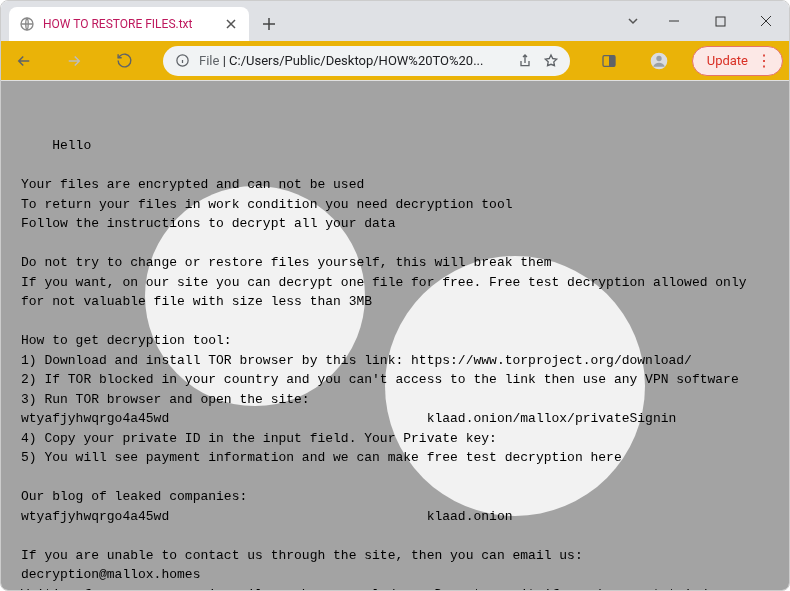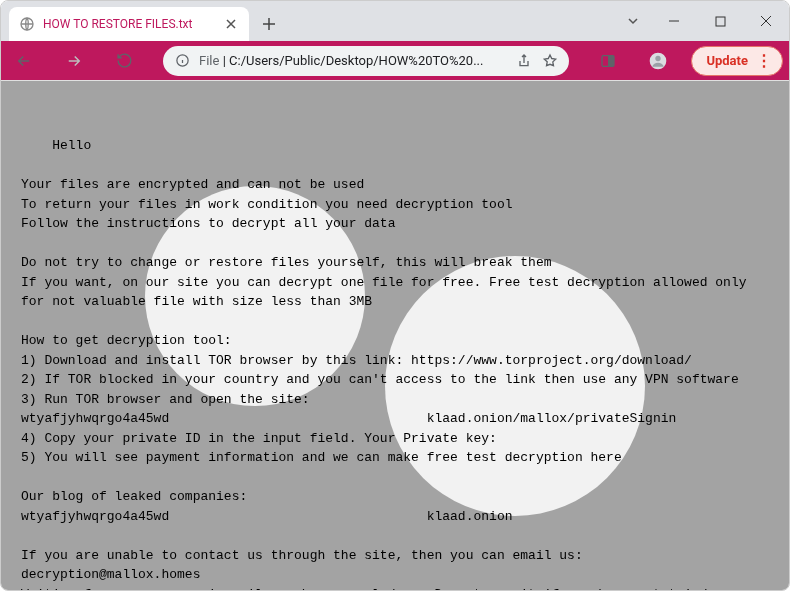--- a/index.html
+++ b/index.html
@@ -85,21 +85,21 @@
     .chevron-slot {
       width: 36px;
       display: flex;
       align-items: center;
       justify-content: center;
       color: #555;
       height: 100%;
     }
     .toolbar {
       height: 40px;
-      background: #be185d;
+      background: #eab308;
       border-bottom: 1px solid #e0e0e0;
       display: flex;
       align-items: center;
       padding: 0 6px;
       gap: 16px;
     }
     .nav-btn {
       width: 34px;
       height: 34px;
       display: flex;
@@ -142,21 +142,21 @@
       height: 30px;
       border: 1px solid #e57368;
       border-radius: 15px;
       background: #fce8e6;
       color: #d93025;
       display: flex;
       align-items: center;
       padding: 0 10px 0 14px;
       gap: 8px;
       font-size: 13px;
-      font-weight: 700;
+      font-weight: 400;
     }
     .update-menu { font-size: 16px; letter-spacing: 0; }
     .content {
       flex: 1;
       padding: 16px 20px;
       font-family: "Courier New", Courier, monospace;
       font-size: 13px;
       line-height: 1.5;
       white-space: pre-wrap;
       color: #000;

